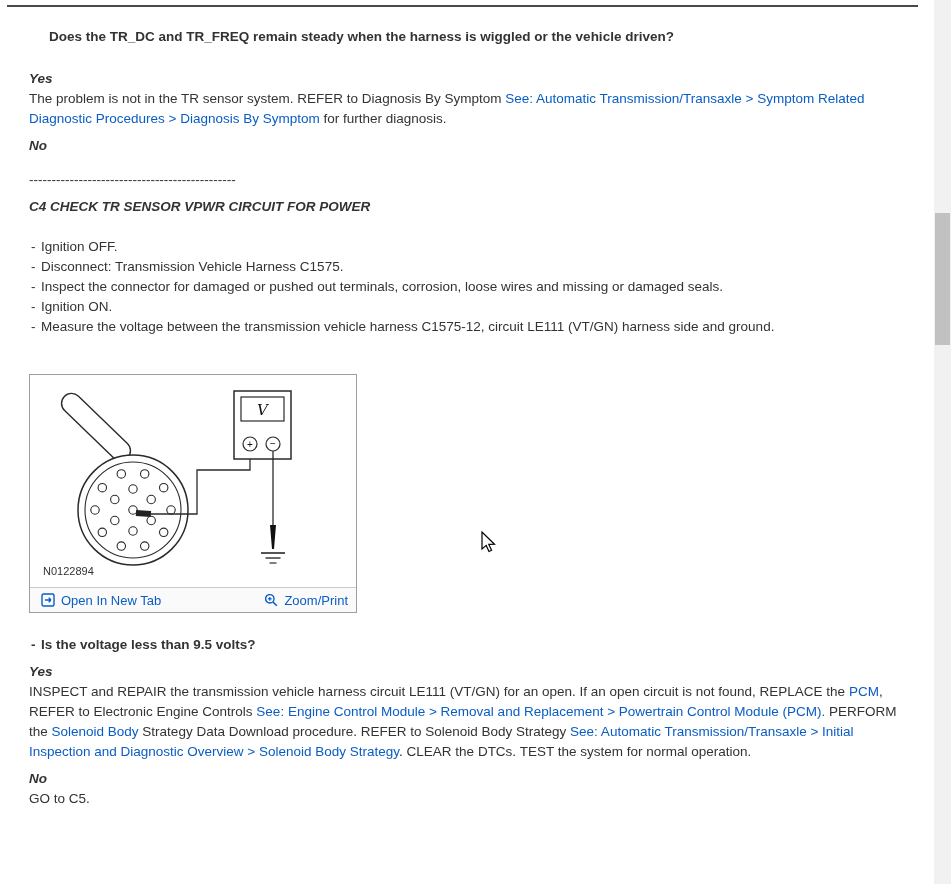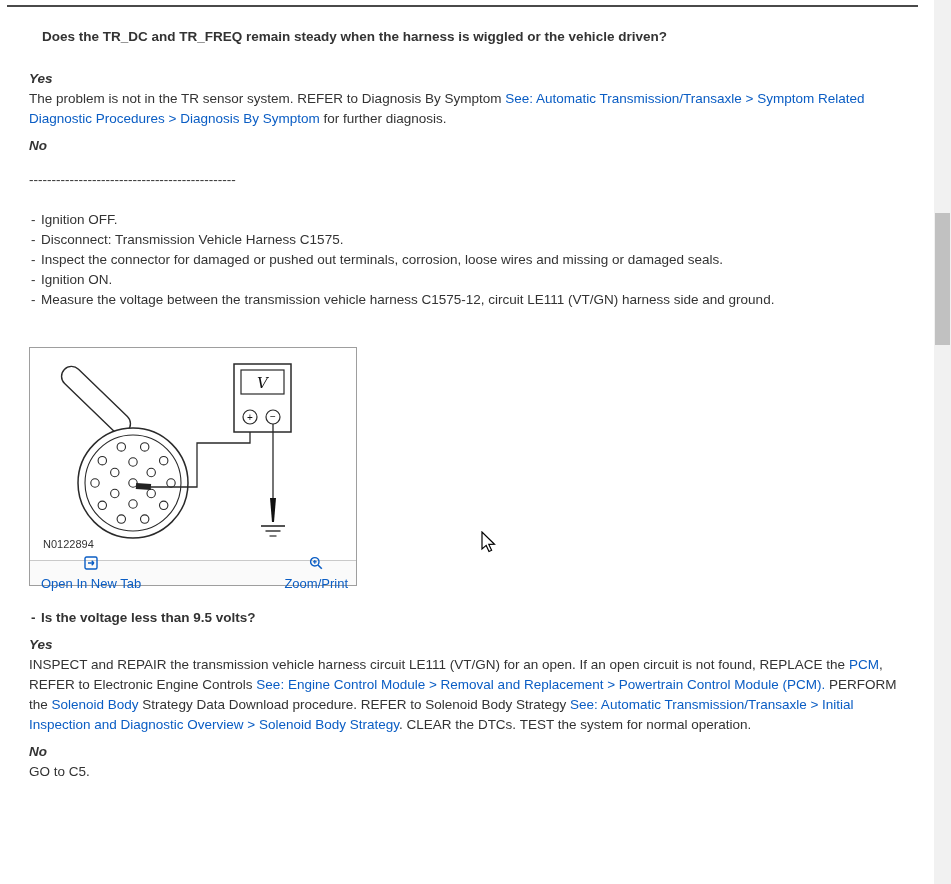--- a/index.html
+++ b/index.html
@@ -9,39 +9,39 @@
     font-size:13.5px;
     color:var(--text,#333);
     background:#fff;
     position:relative;
     overflow:hidden;
   }
   .top-rule { position:absolute; top:5px; left:7px; width:911px; height:2px; background:var(--rule,#4a4a4a); }
   .content { position:absolute; top:7px; left:29px; width:880px; padding-top:20px; }
   .bold { font-weight:700; }
   .lh { line-height:20px;font-style:italic; }
-  .q-top { font-weight:700; line-height:20px; margin-left:13px; }
+  .q-top { font-weight:700; line-height:20px; margin-left:20px; }
   .para { line-height:20px; }
   .mt7 { margin-top:7px; } .mt14 { margin-top:14px; } .mt20 { margin-top:20px; }
   .mt21 { margin-top:7px; } .mt22 { margin-top:22px; } .mt37 { margin-top:37px; }
   .doclink, a { color:var(--link,#0a5dc4); text-decoration:none; cursor:pointer; }
   .separator { line-height:20px; color:#333; }
   .steps .step { display:flex; line-height:20px; }
   .marker { width:12px; padding-left:2px; flex:none; }
   .q2 { display:flex; line-height:20px; font-weight:700; }
 
   .figure-card { width:328px; border:1px solid #9e9e9e; background:#fff; }
   .figure-image { width:326px; height:212px; background:#fff; display:block; }
   .figure-image svg { display:block; }
   .figure-footer {
     height:25px; border-top:1px solid #c9c9c9; background:#fafafa;
     display:flex; align-items:center; justify-content:space-between;
     padding:0 8px 0 11px; font-size:13px;
   }
-  .figure-link { display:inline-flex; align-items:center; gap:6px; color:var(--link,#0a5dc4);flex-direction:column; }
+  .figure-link { display:inline-flex; align-items:center; gap:6px; color:var(--link,#0a5dc4); }
   .figure-link svg { display:block; }
 
   .scrollbar { position:absolute; top:0; right:0; width:17px; height:884px; background:#f1f1f1; }
   .scroll-thumb { position:absolute; top:213px; left:1px; width:15px; height:132px; background:#c1c1c1; }
 
   .cursor { position:absolute; left:481px; top:531px; width:16px; height:22px; pointer-events:none; }
 </style>
 </head>
 <body>
 
@@ -51,20 +51,21 @@
 
   <div class="q-top">Does the TR_DC and TR_FREQ remain steady when the harness is wiggled or the vehicle driven?</div>
 
   <div class="bold lh mt22">Yes</div>
   <p class="para"><span>The problem is not in the TR sensor system. REFER to Diagnosis By Symptom </span><a class="doclink" href="#">See: Automatic Transmission/Transaxle &gt; Symptom Related Diagnostic Procedures &gt; Diagnosis By Symptom</a><span> for further diagnosis.</span></p>
 
   <div class="bold lh mt21">No</div>
 
   <div class="separator mt14">----------------------------------------------</div>
 
+  <div class="bold lh mt7">C4 CHECK TR SENSOR VPWR CIRCUIT FOR POWER</div>
 
   <div class="steps mt20">
     <div class="step">
       <span class="marker">-</span>
       <span class="step-text">Ignition OFF.</span>
     </div>
     <div class="step">
       <span class="marker">-</span>
       <span class="step-text">Disconnect: Transmission Vehicle Harness C1575.</span>
     </div>

